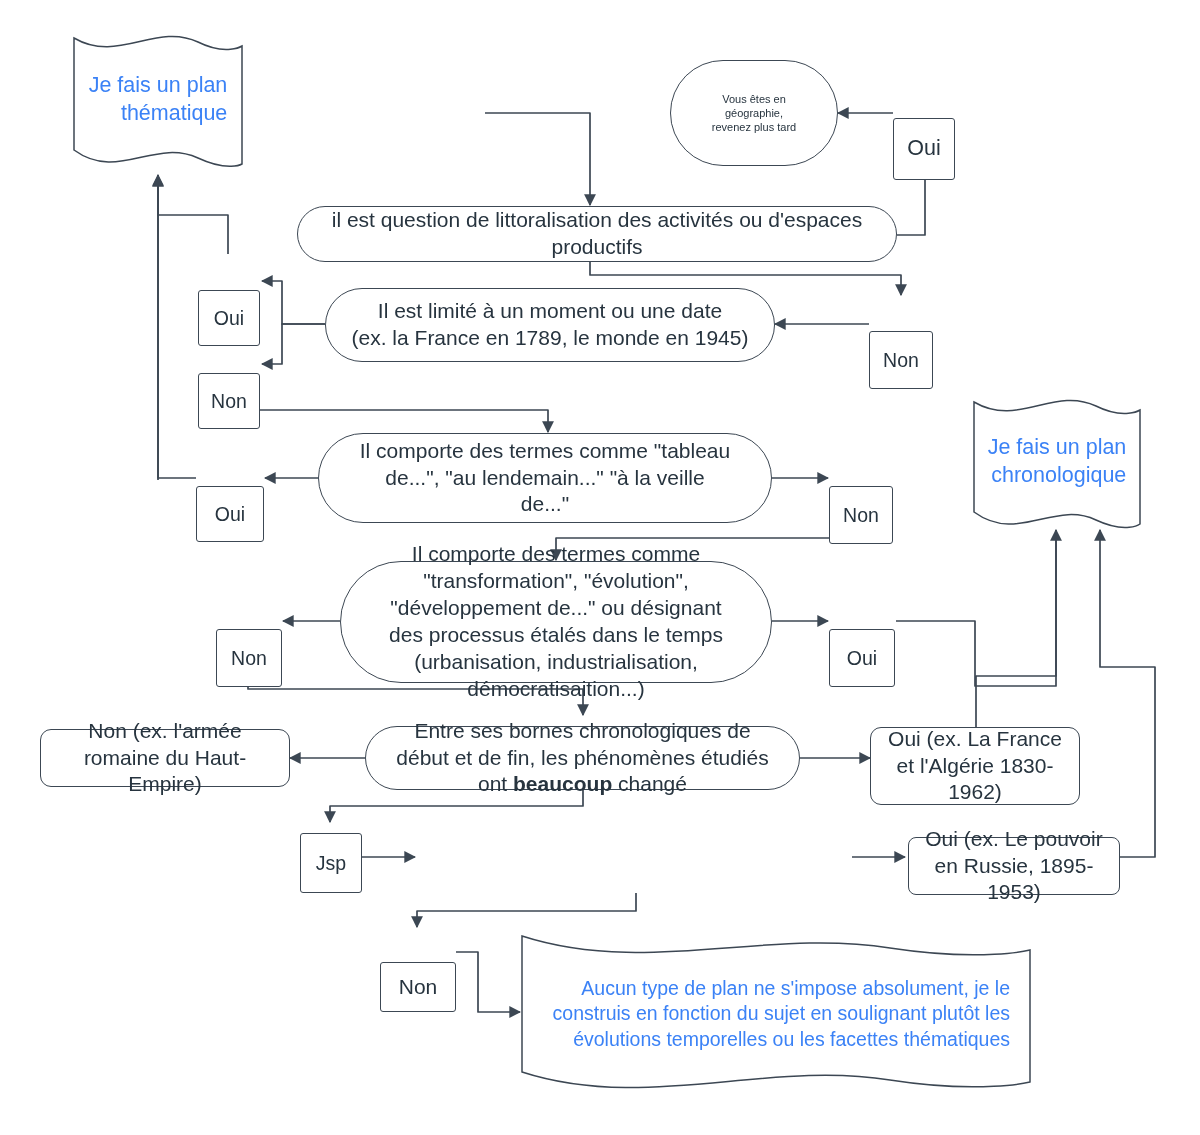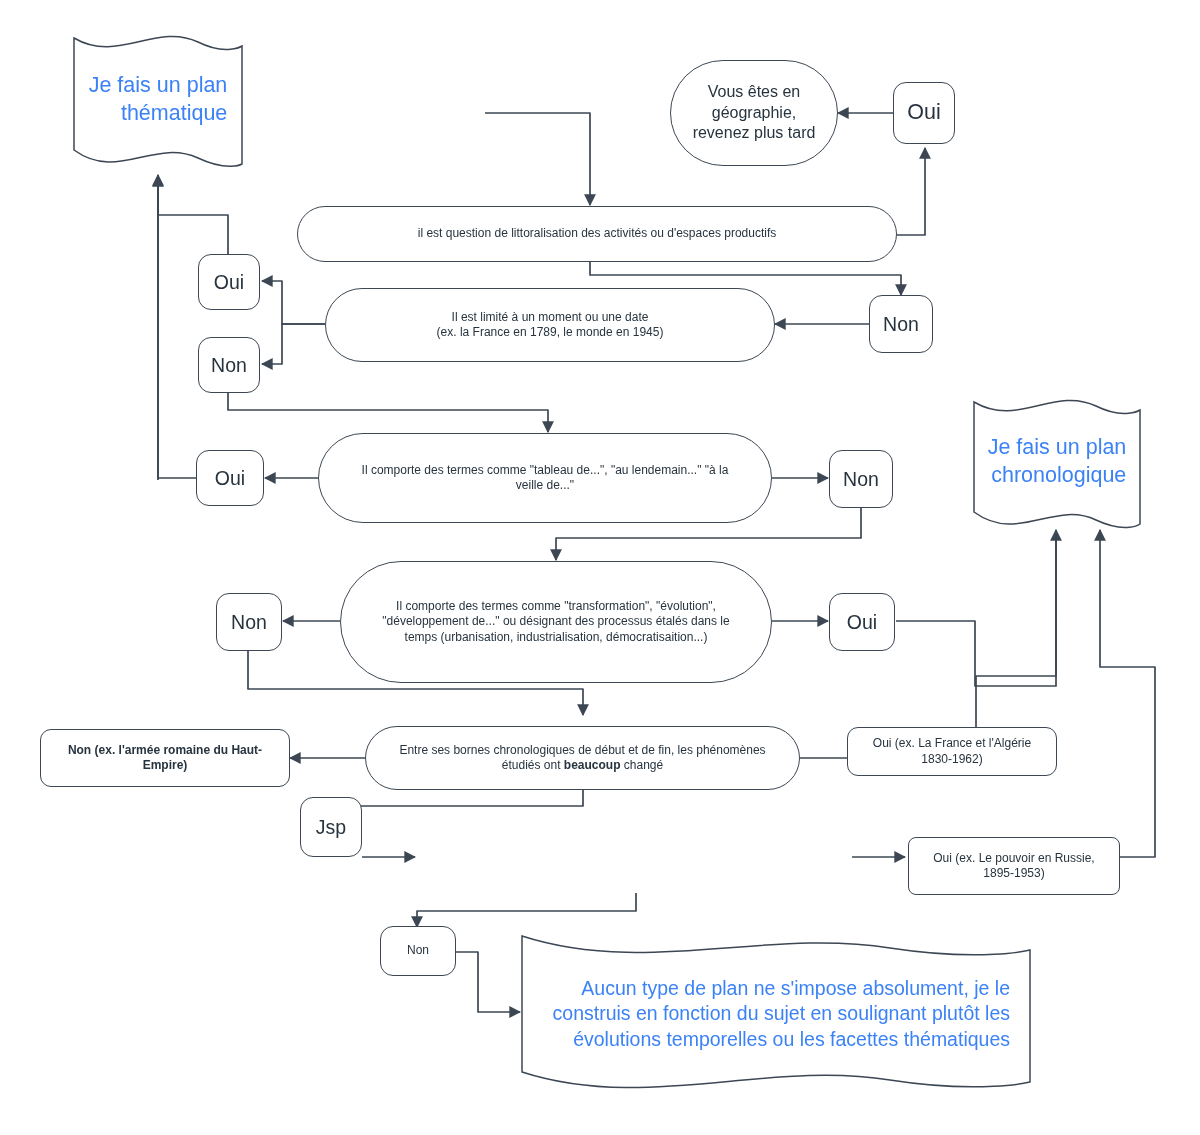--- a/index.html
+++ b/index.html
@@ -40,21 +40,22 @@
   .rect {
     border: 1.4px solid #3c4753;
     border-radius: 11px;
   }
   .pill {
     border: 1.4px solid #3c4753;
     border-radius: 999px;
   }
   .smallbox {
     border: 1.4px solid #3c4753;
-    border-radius: 13px;
+    border-radius: 3px;
+    margin-top: 36px;
   }
   .flagwrap {
     position: absolute;
   }
   .flagwrap svg {
     position: absolute;
     left: 0;
     top: 0;
   }
   .flagtext {
@@ -65,22 +66,22 @@
     height: 100%;
     display: flex;
     align-items: center;
     justify-content: center;
     text-align: right;
     line-height: 1.3;
     color: #3b82f6;
   }
   .t22 { font-size: 21.5px; }
   .t20 { font-size: 19.5px; }
-  .t17 { font-size: 12px; }
-  .t15 { font-size: 16px; }
+  .t17 { font-size: 21px; }
+  .t15 { font-size: 11px; }
   b { font-weight: bold; }
 </style>
 </head>
 <body>
 
 <div id="canvas">
 
   <svg id="wires" viewBox="0 0 1200 1135">
     <defs>
       <marker id="ah" viewBox="0 0 10 10" refX="9" refY="5" markerWidth="7" markerHeight="7" orient="auto-start-reverse">
@@ -213,31 +214,31 @@
   </div>
 
   <div class="node pill t17" style="left:340px; top:561px; width:432px; height:122px;">
     <span style="padding:0 34px;">Il comporte des termes comme "transformation", "évolution", "développement de..." ou désignant des processus étalés dans le temps (urbanisation, industrialisation, démocratisaition...)</span>
   </div>
 
   <div class="node smallbox t20" style="left:829px; top:593px; width:66px; height:58px;">
     <span>Oui</span>
   </div>
 
-  <div class="node rect t17" style="left:40px; top:729px; width:250px; height:58px;font-weight:bold;">
+  <div class="node rect t17" style="left:40px; top:729px; width:250px; height:58px;">
     <span style="padding:0 12px;">Non (ex. l'armée romaine du Haut-Empire)</span>
   </div>
 
   <div class="node pill t17" style="left:365px; top:726px; width:435px; height:64px;">
     <span style="padding:0 26px;">
       <span>Entre ses bornes chronologiques de début et de fin, les phénomènes étudiés ont </span><b>beaucoup</b><span> changé</span>
     </span>
   </div>
 
-  <div class="node rect t17" style="left:847px; top:727px; width:210px; height:49px;">
+  <div class="node rect t17" style="left:870px; top:727px; width:210px; height:78px;">
     <span style="padding:0 10px;">Oui (ex. La France et l'Algérie 1830-1962)</span>
   </div>
 
   <div class="node smallbox t20" style="left:300px; top:797px; width:62px; height:60px;">
     <span>Jsp</span>
   </div>
 
 
   <div class="node rect t17" style="left:908px; top:837px; width:212px; height:58px;border-radius:8px;">
     <span style="padding:0 10px;">Oui (ex. Le pouvoir en Russie, 1895-1953)</span>

